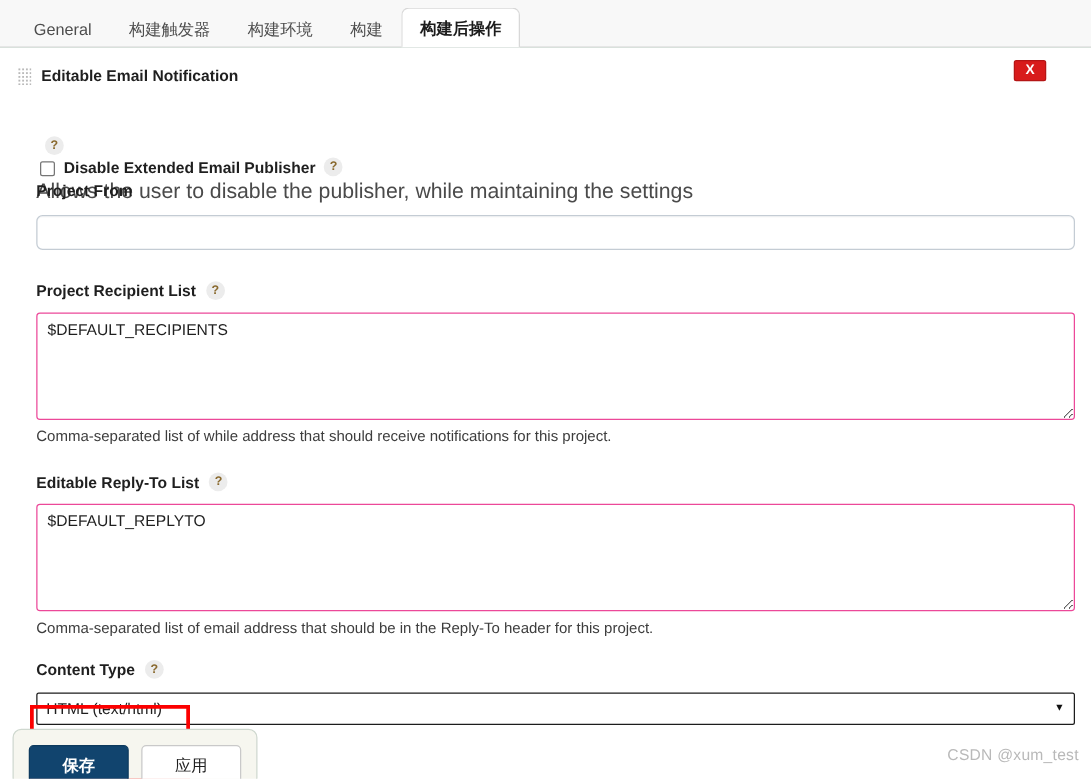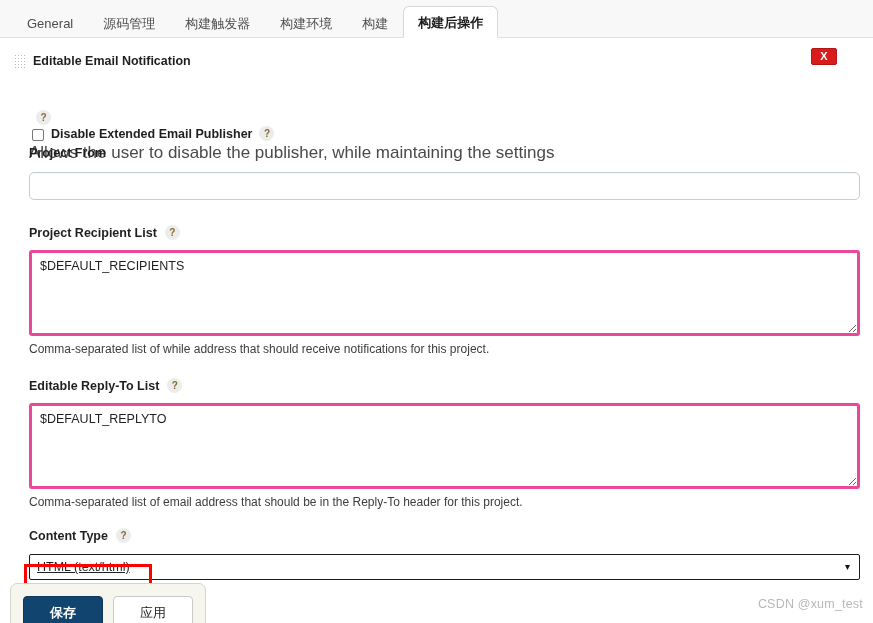--- a/index.html
+++ b/index.html
@@ -189,21 +189,21 @@
     font-family: "Liberation Sans", sans-serif;
     font-size: 12.5px;
     color: #1f1f1f;
     padding: 0 8px;
     outline: none;
     box-shadow: 0 1px 0 rgba(0,0,0,0.03) inset;
   }
 
   textarea.area {
     width: 831px;
-    border: 3px solid #ec4899;
+    border: 1px solid #ec4899;
     border-radius: 3px;
     background: #ffffff;
     font-family: "Liberation Sans", sans-serif;
     font-size: 12.5px;
     color: #1f1f1f;
     padding: 6px 8px;
     outline: none;
     resize: vertical;
     display: block;
   }
@@ -229,21 +229,20 @@
     height: 26px;
     border: 1px solid #1c1c1c;
     border-radius: 2px;
     background: #ffffff;
     font-family: "Liberation Sans", sans-serif;
     font-size: 12.5px;
     color: #1f1f1f;
     padding: 0 7px;
     outline: none;
     appearance: none;
-    text-decoration: underline;
     -webkit-appearance: none;
   }
   .sel-wrap { position: relative; width: 831px; }
   .sel-arrow {
     position: absolute;
     right: 10px; top: 50%;
     transform: translateY(-50%);
     pointer-events: none;
     font-size: 10px;
     color: #111;
@@ -300,21 +299,20 @@
     z-index: 8;
   }
 </style>
 </head>
 <body>
 
 <div id="root">
 
   <div class="tabbar">
     <div class="tab">General</div>
-    <div class="tab">源码管理</div>
     <div class="tab">构建触发器</div>
     <div class="tab">构建环境</div>
     <div class="tab">构建</div>
     <div class="tab active">构建后操作</div>
   </div>
 
   <div class="content">
 
     <div class="block-wrap"></div>
 

